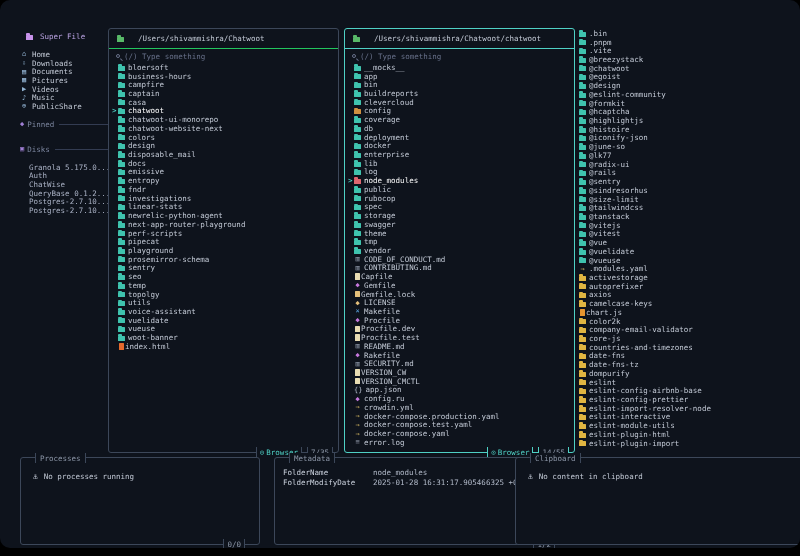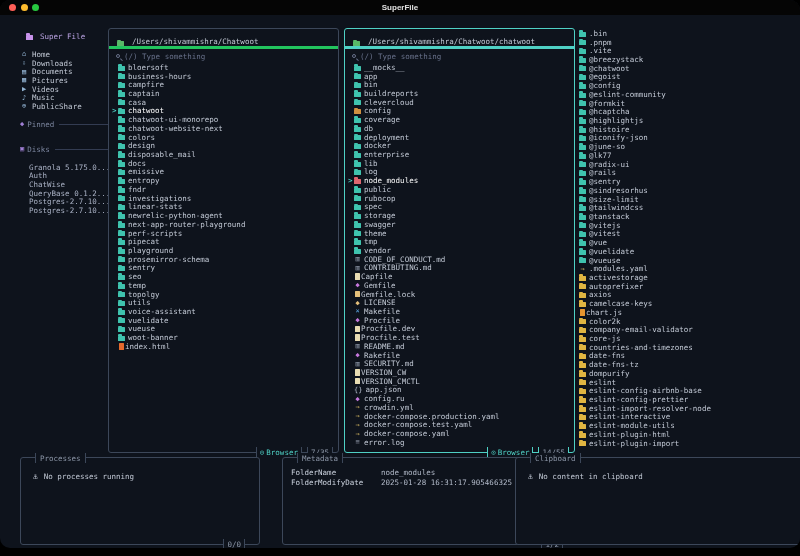--- a/index.html
+++ b/index.html
@@ -17,21 +17,21 @@
   .sb-item{display:flex;gap:4px;align-items:center;height:8.7px;font-size:7.5px;color:#c3cad6;white-space:nowrap}
   .sb-ic{width:8px;text-align:center;color:#8fb0cf;font-size:7px;flex:none}
   .sb-sec{display:flex;align-items:center;gap:3px;font-size:7.5px;color:#7d87a0;white-space:nowrap}
   .sb-sec .sec-ic{color:#9f7fd4;font-size:7px}
   .sb-line{flex:1;border-top:1px solid #333c52;margin-left:2px}
   .disk{height:8.7px;font-size:7.5px;color:#aab2c5;display:flex;align-items:center;padding-left:9px;white-space:nowrap}
 
   
   .panel{position:absolute;top:28px;width:231px;height:425px;border:1px solid #3c4759;border-radius:3px;background:#0e131c}
   .panel.active{border-color:#4fd1c5}
-  .path-row{height:20px;display:flex;align-items:flex-end;gap:5px;padding:0 8px;border-bottom:3px solid #22c55e}
+  .path-row{height:20px;display:flex;align-items:center;gap:11px;padding:0 8px;border-bottom:1px solid #22c55e}
   .panel.active .path-row{border-bottom-color:#4fd1c5}
   .path{font-size:7.5px;color:#c3cad6;white-space:nowrap}
   .search-row{height:12px;display:flex;align-items:center;gap:4px;padding:0 7px;color:#68718a;font-size:7.5px;margin-top:1px}
   .search-ic{width:4px;height:4px;border:1px solid #68718a;border-radius:50%;position:relative;flex:none}
   .search-ic::after{content:"";position:absolute;width:2.5px;height:1px;background:#68718a;transform:rotate(45deg);left:3px;top:4px}
   .file-list{padding:1px 0 0 3px;overflow:hidden}
   .frow{display:flex;align-items:center;height:8.72px;white-space:nowrap}
   .fcur{width:6px;color:#4fd1c5;font-size:7.5px;font-weight:bold;flex:none;text-align:left}
   .fic{flex:none;margin-right:3px}
   .ic-folder{width:7px;height:5px;border-radius:0.5px;position:relative;margin-top:1.5px}
@@ -58,28 +58,20 @@
   .meta-table{padding:9px 8px 0 8px}
   .meta-row{display:flex;height:10.5px;align-items:center;font-size:7.5px;white-space:nowrap}
   .meta-key{width:90px;flex:none;color:#cdd4e0}
   .meta-val{color:#b2bac9}
 </style>
 </head>
 <body>
 
 <div class="window">
 
-  <div class="titlebar">
-    <div class="lights">
-      <span class="light" style="background:#ff5f57"></span>
-      <span class="light" style="background:#febc2e"></span>
-      <span class="light" style="background:#28c840"></span>
-    </div>
-    <span class="title">SuperFile</span>
-  </div>
 
   <div class="sidebar">
     <div class="sb-title">
       <span class="fic ic-folder" style="background:#c792ea"></span>
       <span>Super File</span>
     </div>
     <div>
 
     <div class="sb-item">
           <span class="sb-ic">⌂</span>
@@ -595,21 +587,21 @@
       <div class="frow">
         <span class="fic ic-folder" style="background: rgb(63, 195, 174);"></span>
         <span class="fname">@chatwoot</span>
       </div>
       <div class="frow">
         <span class="fic ic-folder" style="background: rgb(63, 195, 174);"></span>
         <span class="fname">@egoist</span>
       </div>
       <div class="frow">
         <span class="fic ic-folder" style="background: rgb(63, 195, 174);"></span>
-        <span class="fname">@config</span>
+        <span class="fname">@design</span>
       </div>
       <div class="frow">
         <span class="fic ic-folder" style="background: rgb(63, 195, 174);"></span>
         <span class="fname">@eslint-community</span>
       </div>
       <div class="frow">
         <span class="fic ic-folder" style="background: rgb(63, 195, 174);"></span>
         <span class="fname">@formkit</span>
       </div>
       <div class="frow">
@@ -772,21 +764,21 @@
 
   <div class="bpanel" style="left:20px;width:240px">
     <span class="bp-title">Processes</span>
     <div class="bp-empty">
       <span class="anchor">⚓</span>
       <span>No processes running</span>
     </div>
     <span class="bp-count">0/0</span>
   </div>
 
-  <div class="bpanel" style="left:282px;width:296px">
+  <div class="bpanel" style="left:274px;width:296px">
     <span class="bp-title">Metadata</span>
     <div class="meta-table">
 
     <div class="meta-row">
           <span class="meta-key">FolderName</span>
           <span class="meta-val">node_modules</span>
         </div>
         <div class="meta-row">
           <span class="meta-key">FolderModifyDate</span>
           <span class="meta-val">2025-01-28 16:31:17.905466325 +0530 IST</span>

